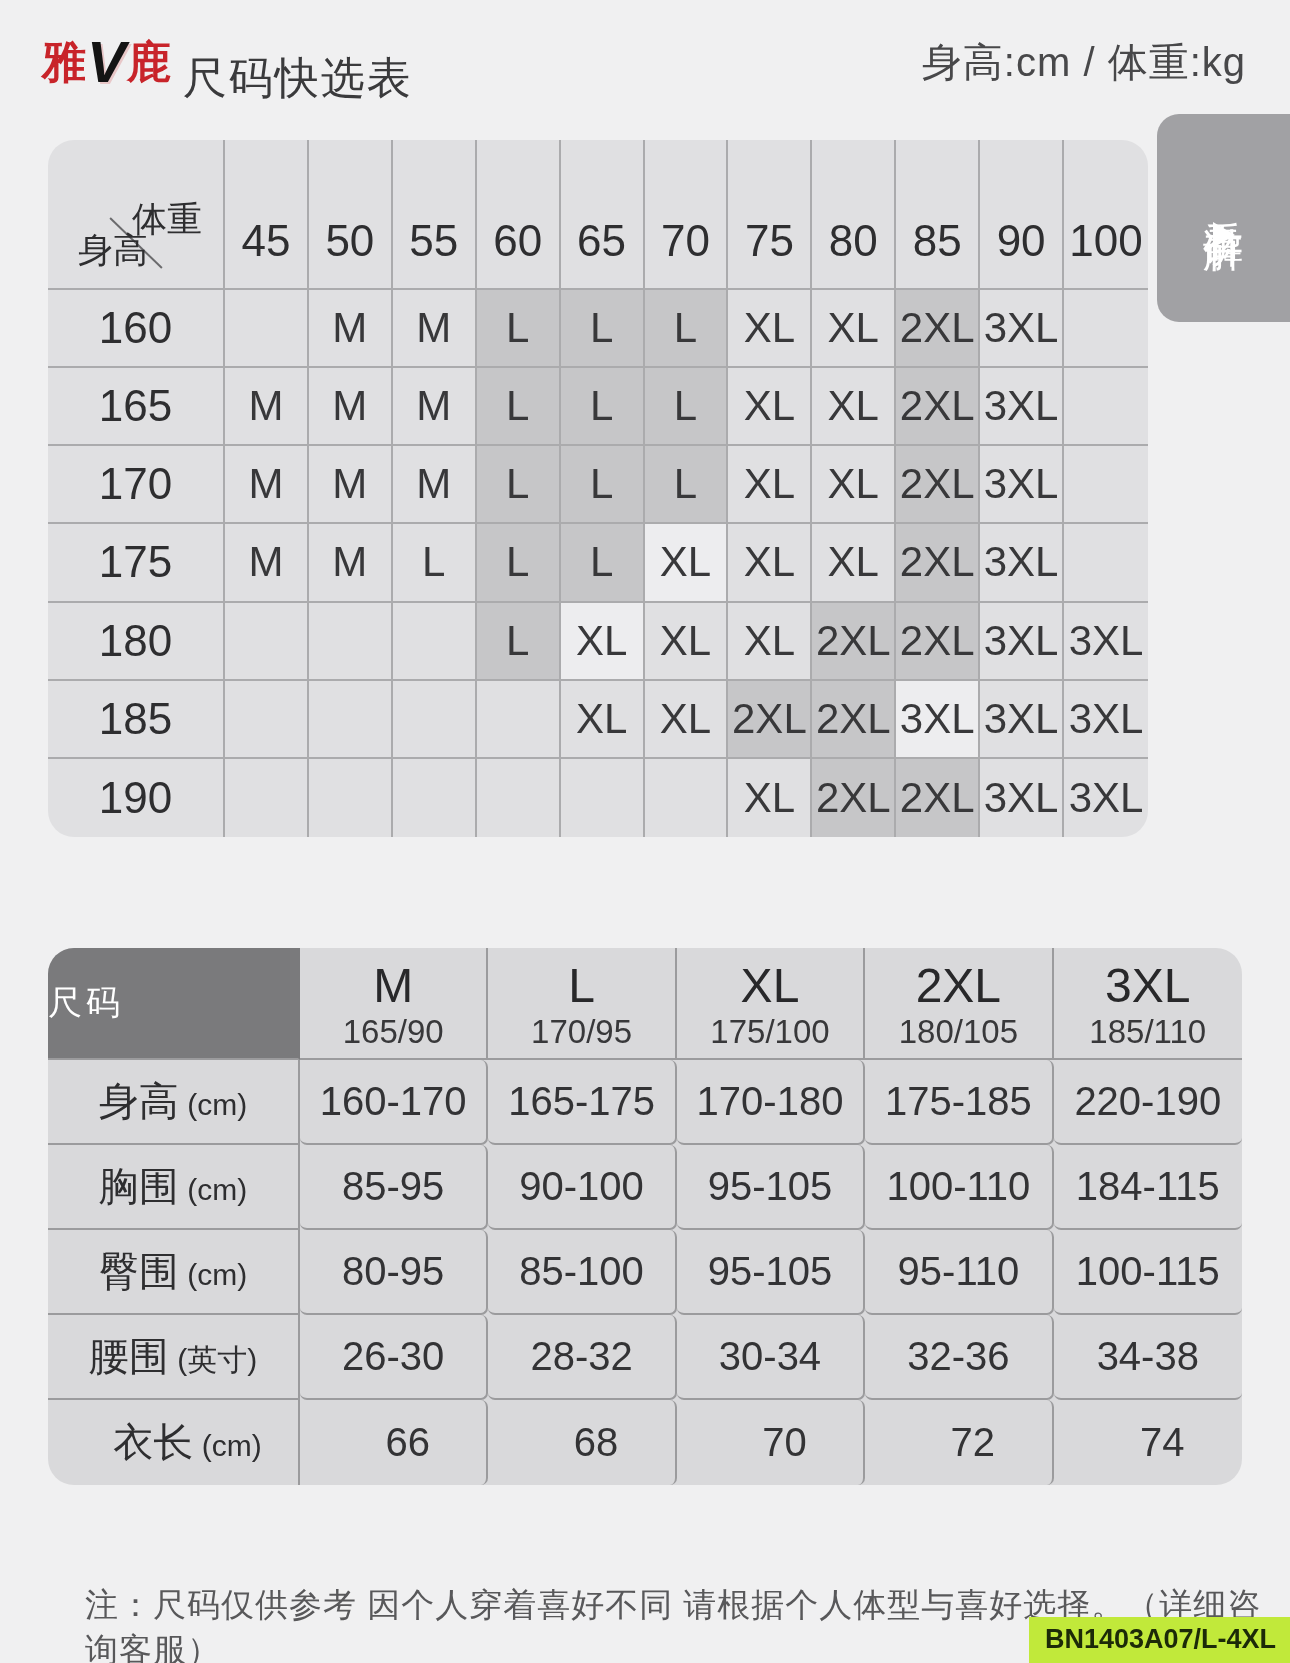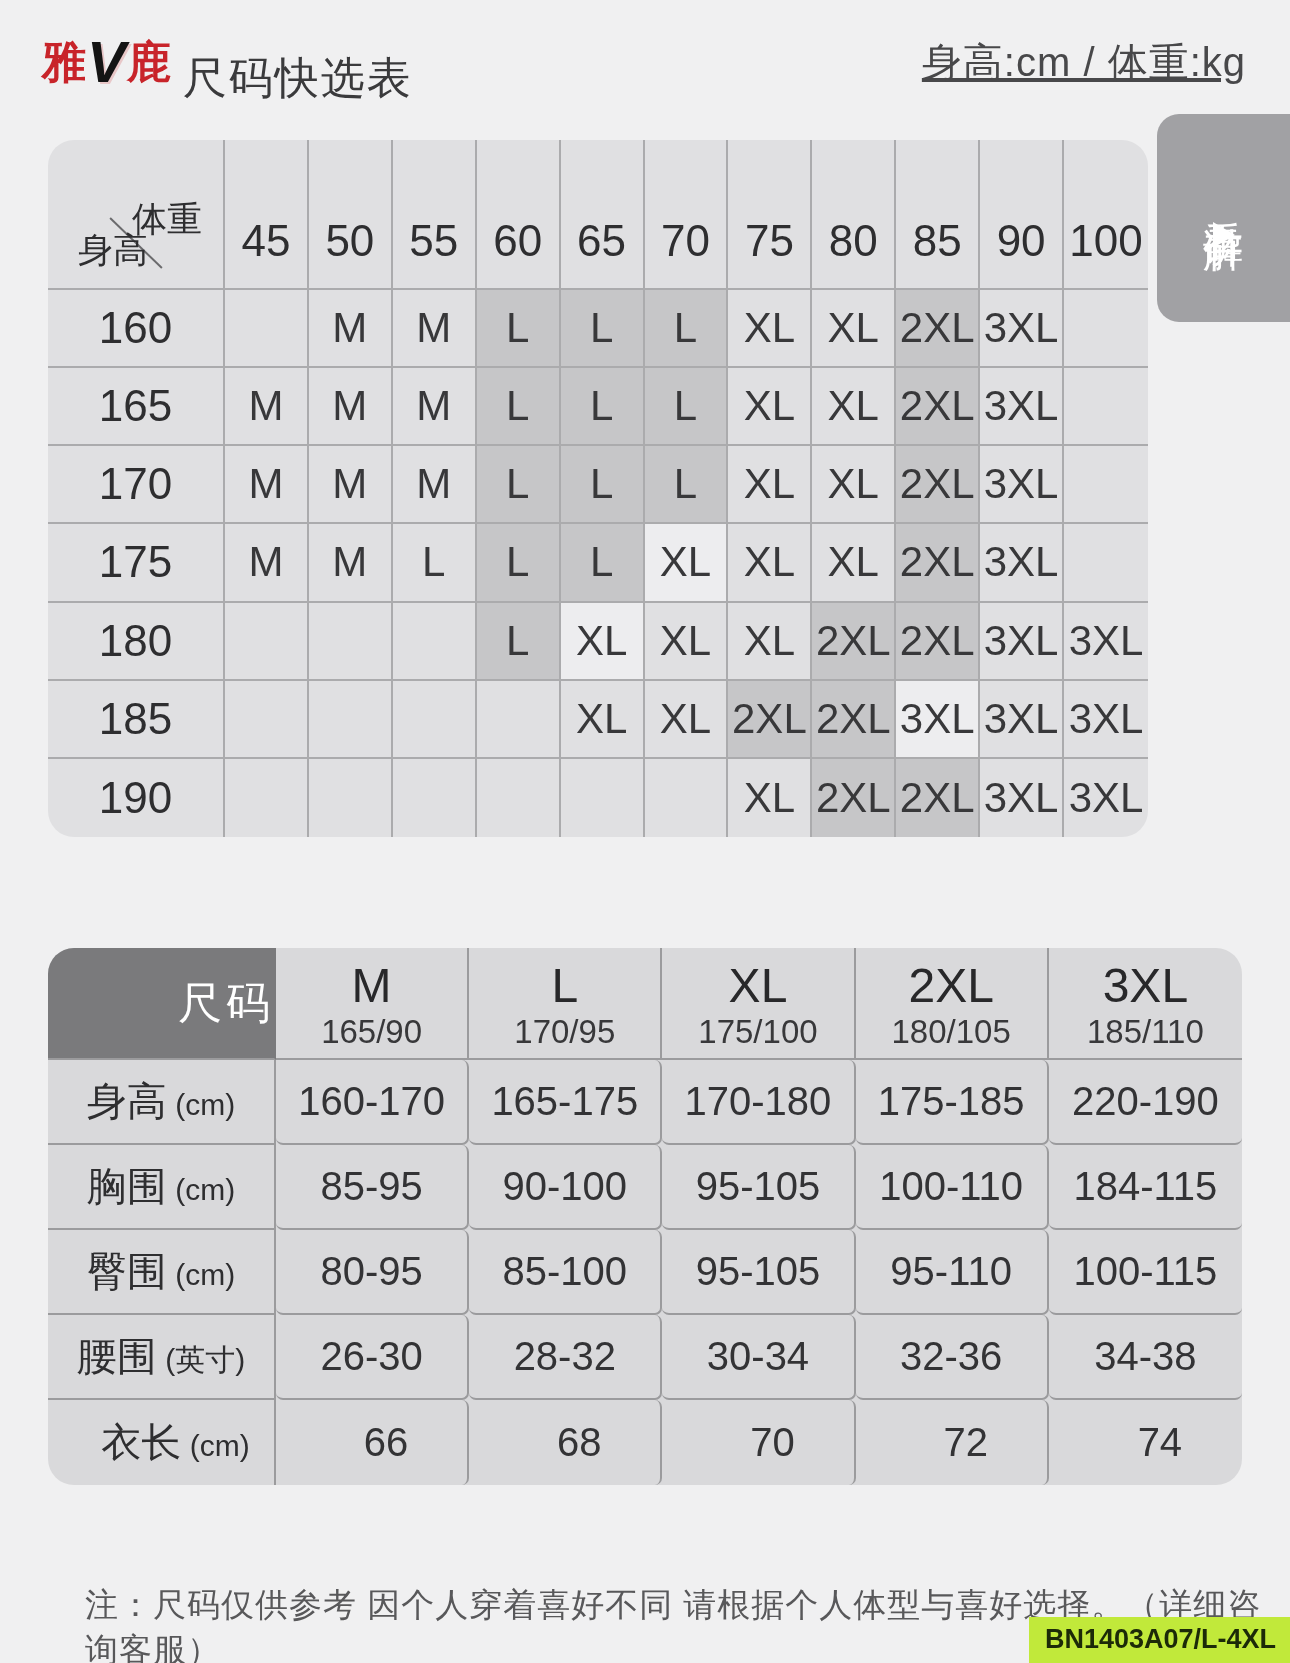--- a/index.html
+++ b/index.html
@@ -14,21 +14,21 @@
   
   .top-header {
     position:absolute; top:30px; left:42px; right:44px; height:64px;
     display:flex; justify-content:space-between; align-items:center;
   }
   .brand-title { display:flex; align-items:center; }
   .brand { display:flex; align-items:center; font-weight:bold; }
   .brand .zh { color:#c8242a; font-size:44px; }
   .brand .vee { color:#141414; font-size:58px; font-style:italic; line-height:1; margin:0 1px; text-shadow:2px 2px 0 #c8242a33; }
   .page-title { font-size:44px; color:#3a3a3c; margin-left:12px; letter-spacing:2px;margin-top:32px; }
-  .units-note { font-size:40px; color:#48484a; letter-spacing:1px;text-decoration:underline; }
+  .units-note { font-size:40px; color:#48484a; letter-spacing:1px; }
 
   
   .side-tab {
     position:absolute; top:114px; right:0; width:133px; height:208px;
     background:#a1a1a4; border-radius:22px 0 0 22px;
     display:flex; flex-direction:column; align-items:center; justify-content:center;
     cursor:pointer;
   }
   .side-tab-label {
     writing-mode:vertical-rl; text-orientation:upright;
@@ -73,22 +73,22 @@
     position:absolute; top:948px; left:48px; width:1194px; height:537px;
     background:#d9d9db; border-radius:26px; overflow:hidden;
   }
   .ms-table { width:100%; height:100%; border-collapse:separate; border-spacing:0; table-layout:fixed; }
   .ms-table td { border-right:2px solid #9b9b9d; border-bottom:2px solid #9b9b9d; }
   .ms-table tr td:last-child { border-right:none; }
   .ms-table tbody tr:last-child td { border-bottom:none;padding-left:29px; }
   .ms-table thead tr { height:112px; }
   .ms-table tbody tr { height:81px; }
   .ms-corner {
-    width:228px; background:#7a7a7c; color:#ffffff;
-    text-align:right; vertical-align:middle; font-size:44px; letter-spacing:4px;
+    width:252px; background:#7a7a7c; color:#ffffff;
+    text-align:left; vertical-align:middle; font-size:34px; letter-spacing:4px;
     border-right-color:#7a7a7c !important;
   }
   .ms-col { text-align:center; vertical-align:middle; padding-top:6px; }
   .ms-size { font-size:48px; font-weight:500; color:#28282a; line-height:1.05; }
   .ms-spec { font-size:33px; color:#38383a; margin-top:2px; }
   .ms-label { text-align:center; vertical-align:middle; font-size:40px; color:#2e2e30; }
   .ms-unit { font-size:30px; }
   .ms-val { text-align:center; vertical-align:middle; font-size:40px; color:#333335;border-radius:7px; }
 
   

